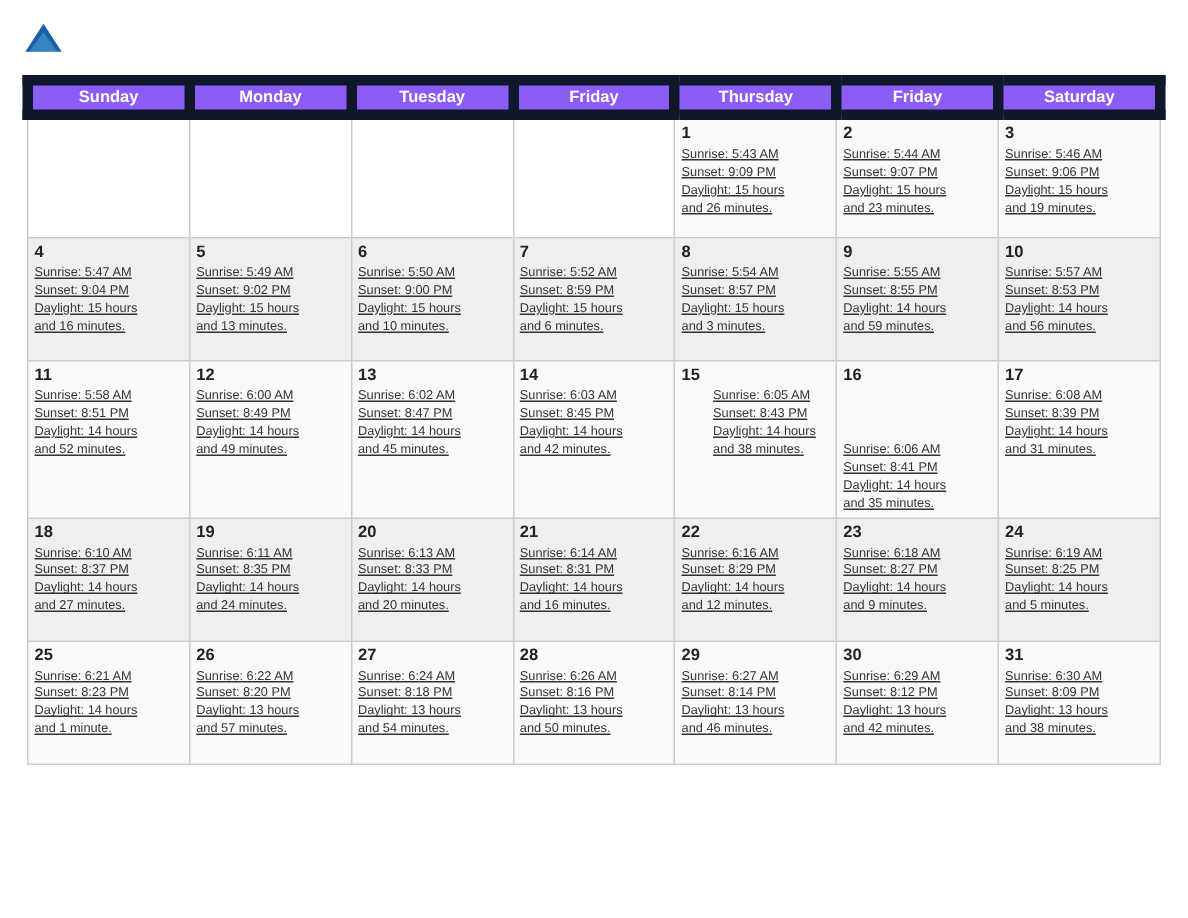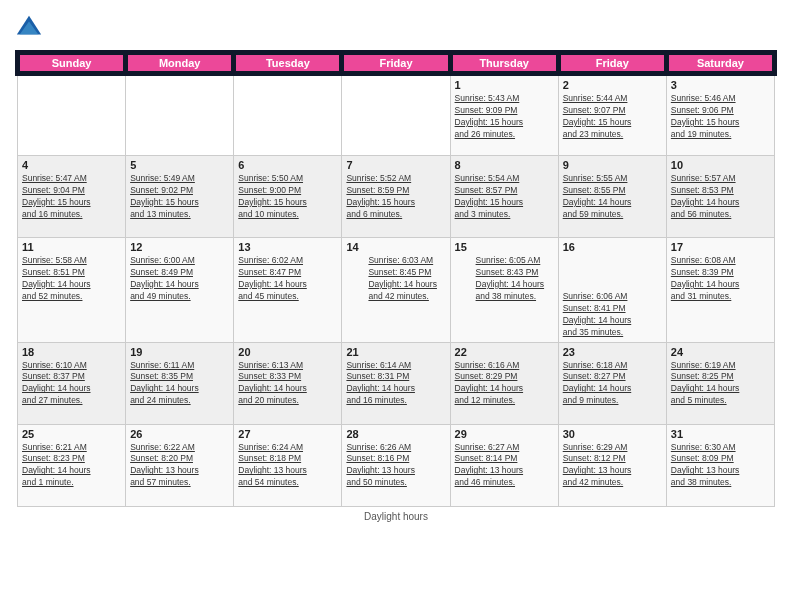--- a/index.html
+++ b/index.html
@@ -58,27 +58,27 @@
       font-size: 16px;
       font-weight: normal;
       color: #444;
     }
     .calendar {
       width: 100%;
       border-collapse: collapse;
       table-layout: fixed;
     }
     .calendar thead th {
-      background: #ec4899;
+      background: #8b5cf6;
       color: #fff;
       font-size: 11px;
       font-weight: bold;
       text-align: center;
       padding: 2px 2px;
-      border: 5px solid #0f172a;
+      border: 7px solid #0f172a;
     }
     .calendar tbody td {
       vertical-align: top;
       border: 1px solid #ccc;
       padding: 3px 4px;
       font-size: 9px;
       color: #333;
       height: 82px;
       background: #fff;
     }
@@ -240,21 +240,21 @@
           </td>
           <td>
             <span class="day-num">13</span>
             <div class="cell-info" style="white-space: pre-line;">Sunrise: 6:02 AM
 Sunset: 8:47 PM
 Daylight: 14 hours
 and 45 minutes.</div>
           </td>
           <td>
             <span class="day-num">14</span>
-            <div class="cell-info" style="white-space: pre-line; margin-left: 22px;">Sunrise: 6:03 AM
+            <div class="cell-info" style="white-space: pre-line;">Sunrise: 6:03 AM
 Sunset: 8:45 PM
 Daylight: 14 hours
 and 42 minutes.</div>
           </td>
           <td>
             <span class="day-num">15</span>
             <div class="cell-info" style="white-space: pre-line; margin-left: 21px;">Sunrise: 6:05 AM
 Sunset: 8:43 PM
 Daylight: 14 hours
 and 38 minutes.</div>
@@ -372,14 +372,13 @@
             <span class="day-num">31</span>
             <div class="cell-info" style="white-space: pre-line;">Sunrise: 6:30 AM
 Sunset: 8:09 PM
 Daylight: 13 hours
 and 38 minutes.</div>
           </td>
         </tr>
       </tbody>
   </table>
 
-  <div class="footer-note">Daylight hours</div>
 </div>
 
 </body></html>

